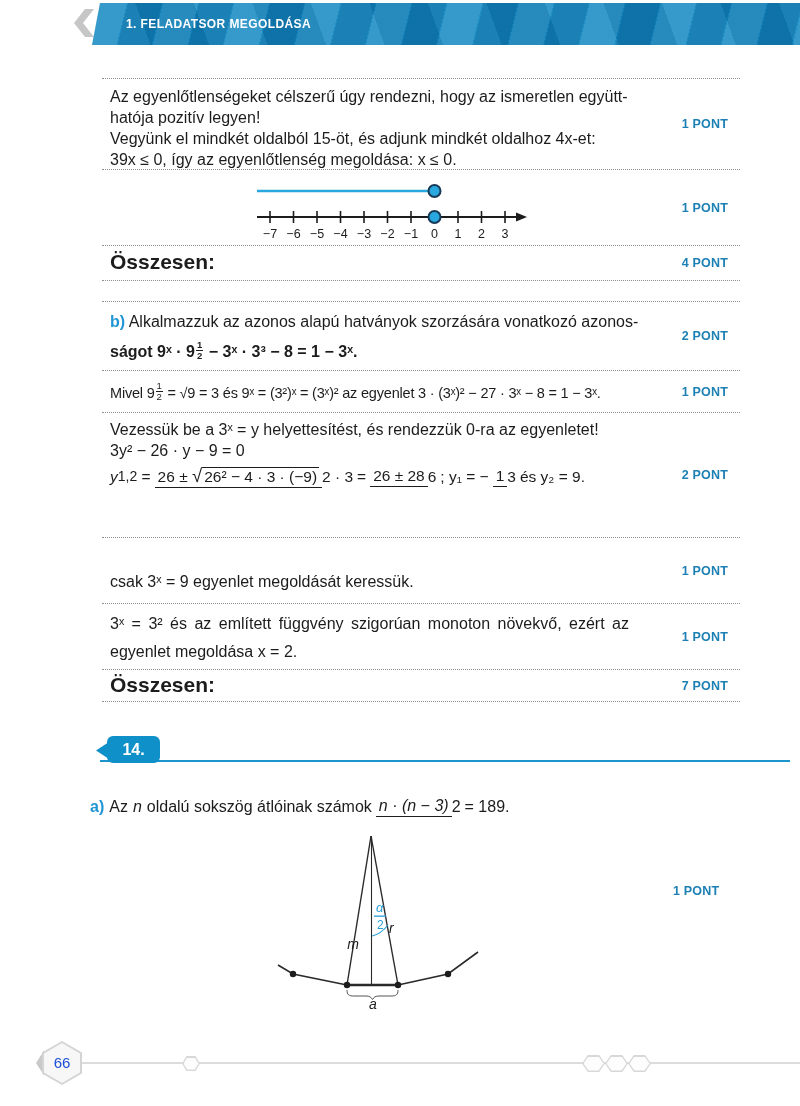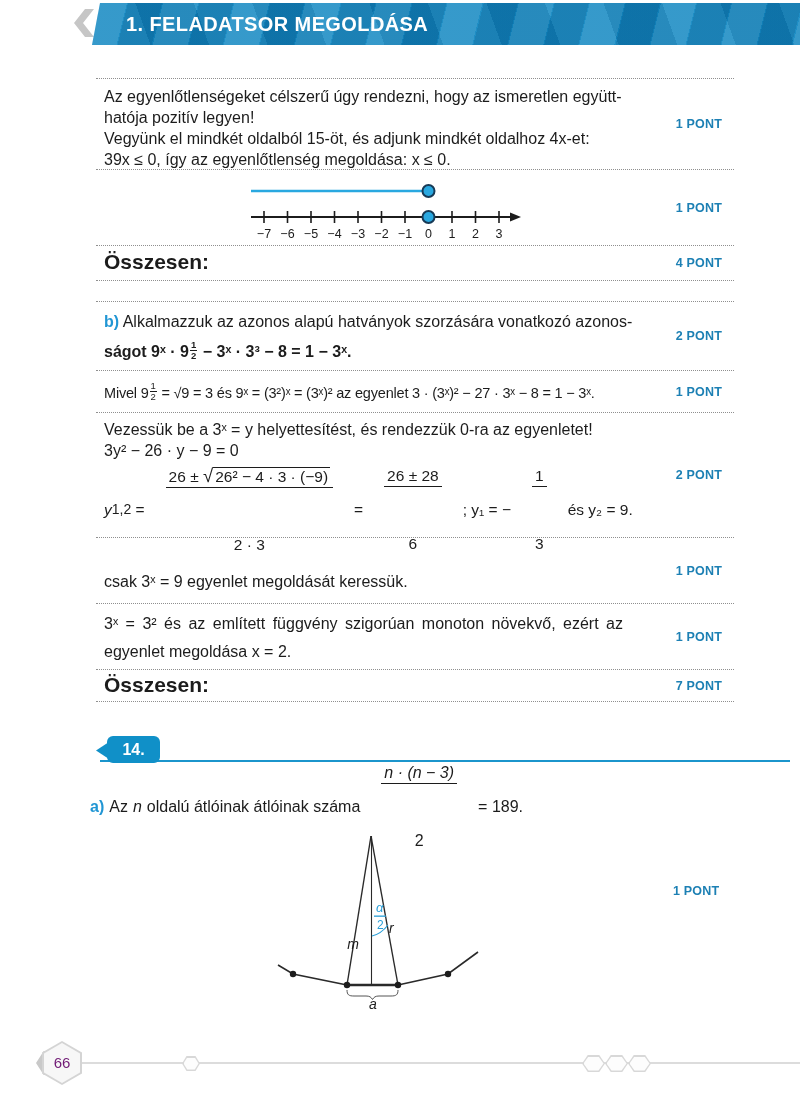--- a/index.html
+++ b/index.html
@@ -7,40 +7,40 @@
         font-family:"Liberation Sans","DejaVu Sans",sans-serif;color:#1c1c1c;}
 
   
   .hdr-band{position:absolute;left:92px;top:3px;width:708px;height:42px;
     background:#1187c1;
     background-image:
       repeating-linear-gradient(104deg, rgba(255,255,255,.10) 0 34px, rgba(255,255,255,0) 34px 35px, rgba(8,58,98,.16) 35px 68px, rgba(8,58,98,0) 68px 69px),
       repeating-linear-gradient(70deg, rgba(255,255,255,.06) 0 55px, rgba(0,40,80,.10) 55px 110px);
     clip-path:polygon(0 100%, 8px 0, 100% 0, 100% 100%);}
   .hdr-title{position:absolute;left:34px;top:0;height:42px;line-height:42px;
-    color:#fff;font-weight:bold;font-size:20px;letter-spacing:.4px;white-space:nowrap;}
+    color:#fff;font-weight:bold;font-size:12px;letter-spacing:.4px;white-space:nowrap;}
   .hdr-chevron{position:absolute;left:74px;top:9px;width:20px;height:28px;background:#c6c6c6;
     clip-path:polygon(55% 0,100% 0,45% 50%,100% 100%,55% 100%,0 50%);}
 
   
-  .sol-table{position:absolute;left:96px;width:638px;border-top:1.5px dotted #8f8f8f;}
+  .sol-table{position:absolute;left:102px;width:638px;border-top:1.5px dotted #8f8f8f;}
   .row{position:relative;border-bottom:1.5px dotted #8f8f8f;box-sizing:border-box;
        padding:7px 70px 0 8px;font-size:16px;line-height:21px;}
   .row .tline{white-space:nowrap;}
   .pont{position:absolute;right:12px;top:50%;transform:translateY(-50%);
         color:#1d80b4;font-weight:bold;font-size:12.5px;letter-spacing:.2px;white-space:nowrap;}
   .total-label{font-weight:bold;font-size:21px;}
   .blue-label{color:#2196d4;font-weight:bold;}
 
   
   .exp-frac{display:inline-flex;flex-direction:column;align-items:center;
     font-size:9.5px;line-height:1.05;transform:translateY(-9px);margin:0 1px;}
   .exp-frac .n{border-bottom:1px solid #1c1c1c;padding:0 1px;}
-  .frac{display:inline-flex;flex-direction:column;align-items:center;
-    line-height:1.15;vertical-align:middle;margin:0 21px;gap:47px;}
+  .frac{display:inline-flex;flex-direction:row;align-items:center;
+    line-height:1.15;vertical-align:middle;margin:0 4px;}
   .frac .n{border-bottom:1px solid #1c1c1c;padding:0 3px 1px;white-space:nowrap;}
   .frac .d{padding-top:1px;white-space:nowrap;}
   .sqrt-sym{font-size:1.2em;}
   .sqrt-body{border-top:1px solid #1c1c1c;padding:0 2px;}
   .mvar{font-style:italic;}
   .formula-line{display:flex;align-items:center;margin-top:4px;font-size:15.5px;}
   .formula-sub{font-size:14px;}
 
   
   .p14-line{position:absolute;left:100px;top:760px;width:690px;height:2px;background:#1b95cc;}
@@ -59,21 +59,21 @@
   .ftr-chev{position:absolute;left:36px;top:1051px;width:14px;height:24px;background:#c9c9c9;
     clip-path:polygon(55% 0,100% 0,45% 50%,100% 100%,55% 100%,0 50%);}
   .hex{clip-path:polygon(25% 0,75% 0,100% 50%,75% 100%,25% 100%,0 50%);background:#d8d8d8;position:absolute;}
   .hex .in{position:absolute;left:1.5px;top:1.5px;right:1.5px;bottom:1.5px;
     clip-path:polygon(25% 0,75% 0,100% 50%,75% 100%,25% 100%,0 50%);background:#fdfdfd;}
   .hex-badge{position:absolute;left:42px;top:1041px;width:40px;height:44px;
     clip-path:polygon(50% 0,100% 26%,100% 74%,50% 100%,0 74%,0 26%);background:#d4d4d4;}
   .hex-badge .in{position:absolute;left:2px;top:2px;right:2px;bottom:2px;
     clip-path:polygon(50% 0,100% 26%,100% 74%,50% 100%,0 74%,0 26%);background:#f7f7f7;}
   .hex-badge .pg{position:absolute;left:0;right:0;top:0;bottom:0;text-align:center;
-    line-height:44px;color:#701a75;font-size:15px;}
+    line-height:44px;color:#1d4ed8;font-size:15px;}
 </style>
 </head>
 <body>
 
 <div class="page">
 
   <div class="hdr-chevron"></div>
   <div class="hdr-band">
     <div class="hdr-title">1. FELADATSOR MEGOLDÁSA</div>
   </div>
@@ -199,21 +199,21 @@
   <div class="p14-chev"></div>
   <div class="p14-badge">14.</div>
 
   <div class="p14-a">
     <span class="blue-label">a)</span>
     <span class="gap"></span>
     <span>Az</span>
     <span class="gap"></span>
       <span class="mvar">n</span>
       <span class="gap"></span>
-    <span>oldalú átlóinak átlóinak száma</span>
+    <span>oldalú sokszög átlóinak számok</span>
     <span class="frac">
       <span class="n mvar">n · (n − 3)</span>
       <span class="d">2</span>
     </span>
     <span>= 189.</span>
   </div>
 
   <span class="pont-abs">1 PONT</span>
 
   <svg width="300" height="178" viewBox="0 0 300 178" style="position:absolute;left:240px;top:832px;">

